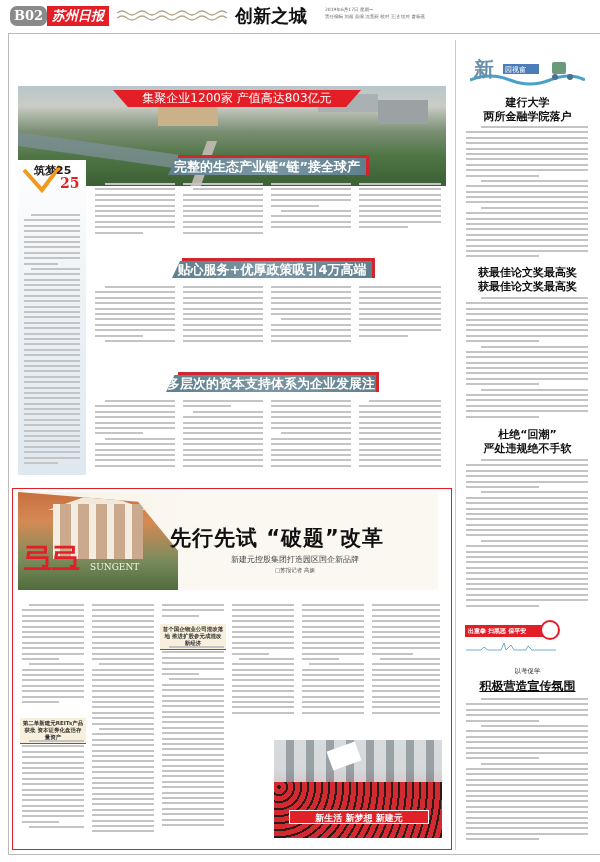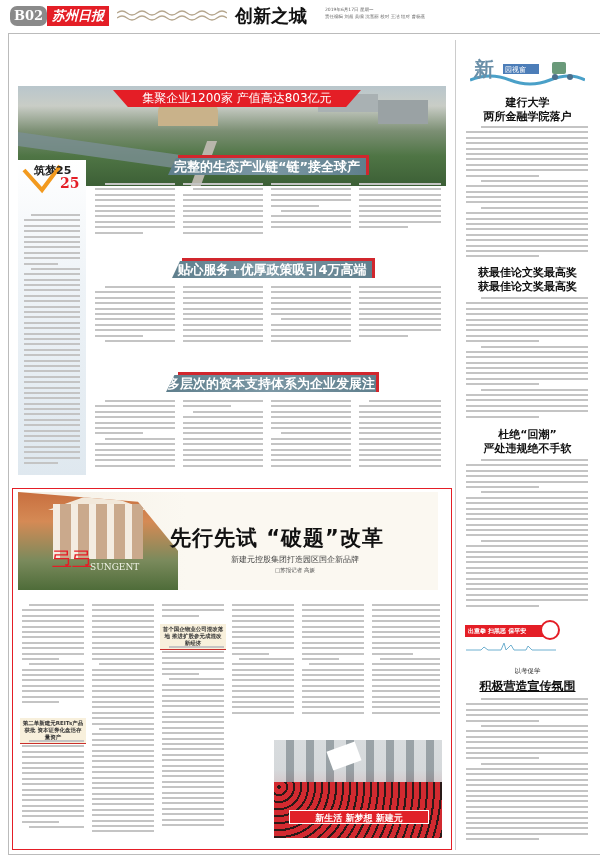--- a/index.html
+++ b/index.html
@@ -45,21 +45,21 @@
   
   .xin-logo { position: absolute; left: 470px; top: 56px; width: 115px; height: 30px; }
   .right-head { position: absolute; font-weight: bold; text-align: center; color: #111; }
 
   
   .feature-frame { position: absolute; left: 12px; top: 488px; width: 440px; height: 362px; border: 1.5px solid #e41e26; }
   .feature-banner { position: absolute; left: 18px; top: 492px; width: 420px; height: 98px; background: linear-gradient(90deg, #f5f0e6 0%, #fbf8f1 40%, #fbf8f1 100%); overflow: hidden; }
   .bldg { position: absolute; left: 0; top: 0; width: 160px; height: 98px; background: linear-gradient(180deg, #c86f3f 0%, #d58a55 30%, #7a8a5c 70%, #4e6c39 100%); clip-path: polygon(0 0, 75% 10%, 100% 60%, 100% 100%, 0 100%); }
   .bldg .cols { position: absolute; left: 35px; top: 12px; width: 90px; height: 55px; background: repeating-linear-gradient(90deg, #f4ece1 0 7px, #caa98c 7px 18px); }
   .bldg .pediment { position: absolute; left: 30px; top: 0px; width: 100px; height: 18px; background: #f2e8da; clip-path: polygon(0 100%, 50% 0, 100% 100%); }
-  .bldg .logo-mark { position: absolute; left: 6px; top: 50px; width: 60px; height: 34px; color: #e41e26; font-weight: normal; font-size: 20px; line-height: 34px; font-family: "DejaVu Serif", serif; margin-left: 28px; }
+  .bldg .logo-mark { position: absolute; left: 6px; top: 50px; width: 60px; height: 34px; color: #e41e26; font-weight: bold; font-size: 28px; line-height: 34px; font-family: "DejaVu Serif", serif; }
   .bldg .sungent { position: absolute; left: 72px; top: 70px; color: #f1f4e8; font-size: 9px; font-family: "DejaVu Serif", serif; }
   .feature-title { position: absolute; left: 170px; top: 524px; width: 250px; font-size: 21px; font-weight: bold; color: #111; letter-spacing: 1px; }
   .feature-subtitle { position: absolute; left: 170px; top: 554px; width: 250px; font-size: 8px; color: #444; text-align: center; }
   .feature-byline { position: absolute; left: 170px; top: 567px; width: 250px; font-size: 5.5px; color: #555; text-align: center; }
   .sub-box { position: absolute; font-size: 5.5px; font-weight: bold; color: #333; background: #f8f0dc; text-align: center; line-height: 7px; padding: 2px; border-bottom: 1.5px solid #c9302c; }
   .photo { position: absolute; left: 274px; top: 740px; width: 168px; height: 98px; background: linear-gradient(180deg, #c9ced1 0%, #b8bec2 30%, #b3353a 55%, #d02a2f 100%); overflow: hidden; }
   .photo .pillars { position: absolute; left: 0; top: 0; width: 168px; height: 45px; background: repeating-linear-gradient(90deg, #dcdfe1 0 12px, #8f989d 12px 20px); opacity: .8; }
   .photo .flag { position: absolute; left: 55px; top: 6px; width: 30px; height: 20px; background: #fff; transform: rotate(-20deg); }
   .photo .crowd { position: absolute; left: 0; top: 42px; width: 168px; height: 56px; background: repeating-radial-gradient(circle at 5px 5px, #2a1a18 0 2px, #d22a30 2px 7px); }
   .photo .banner-red { position: absolute; left: 15px; top: 70px; width: 140px; height: 14px; background: #e02128; color: #fff; font-size: 9px; font-weight: bold; text-align: center; line-height: 14px; border: 1px solid #fff; }

